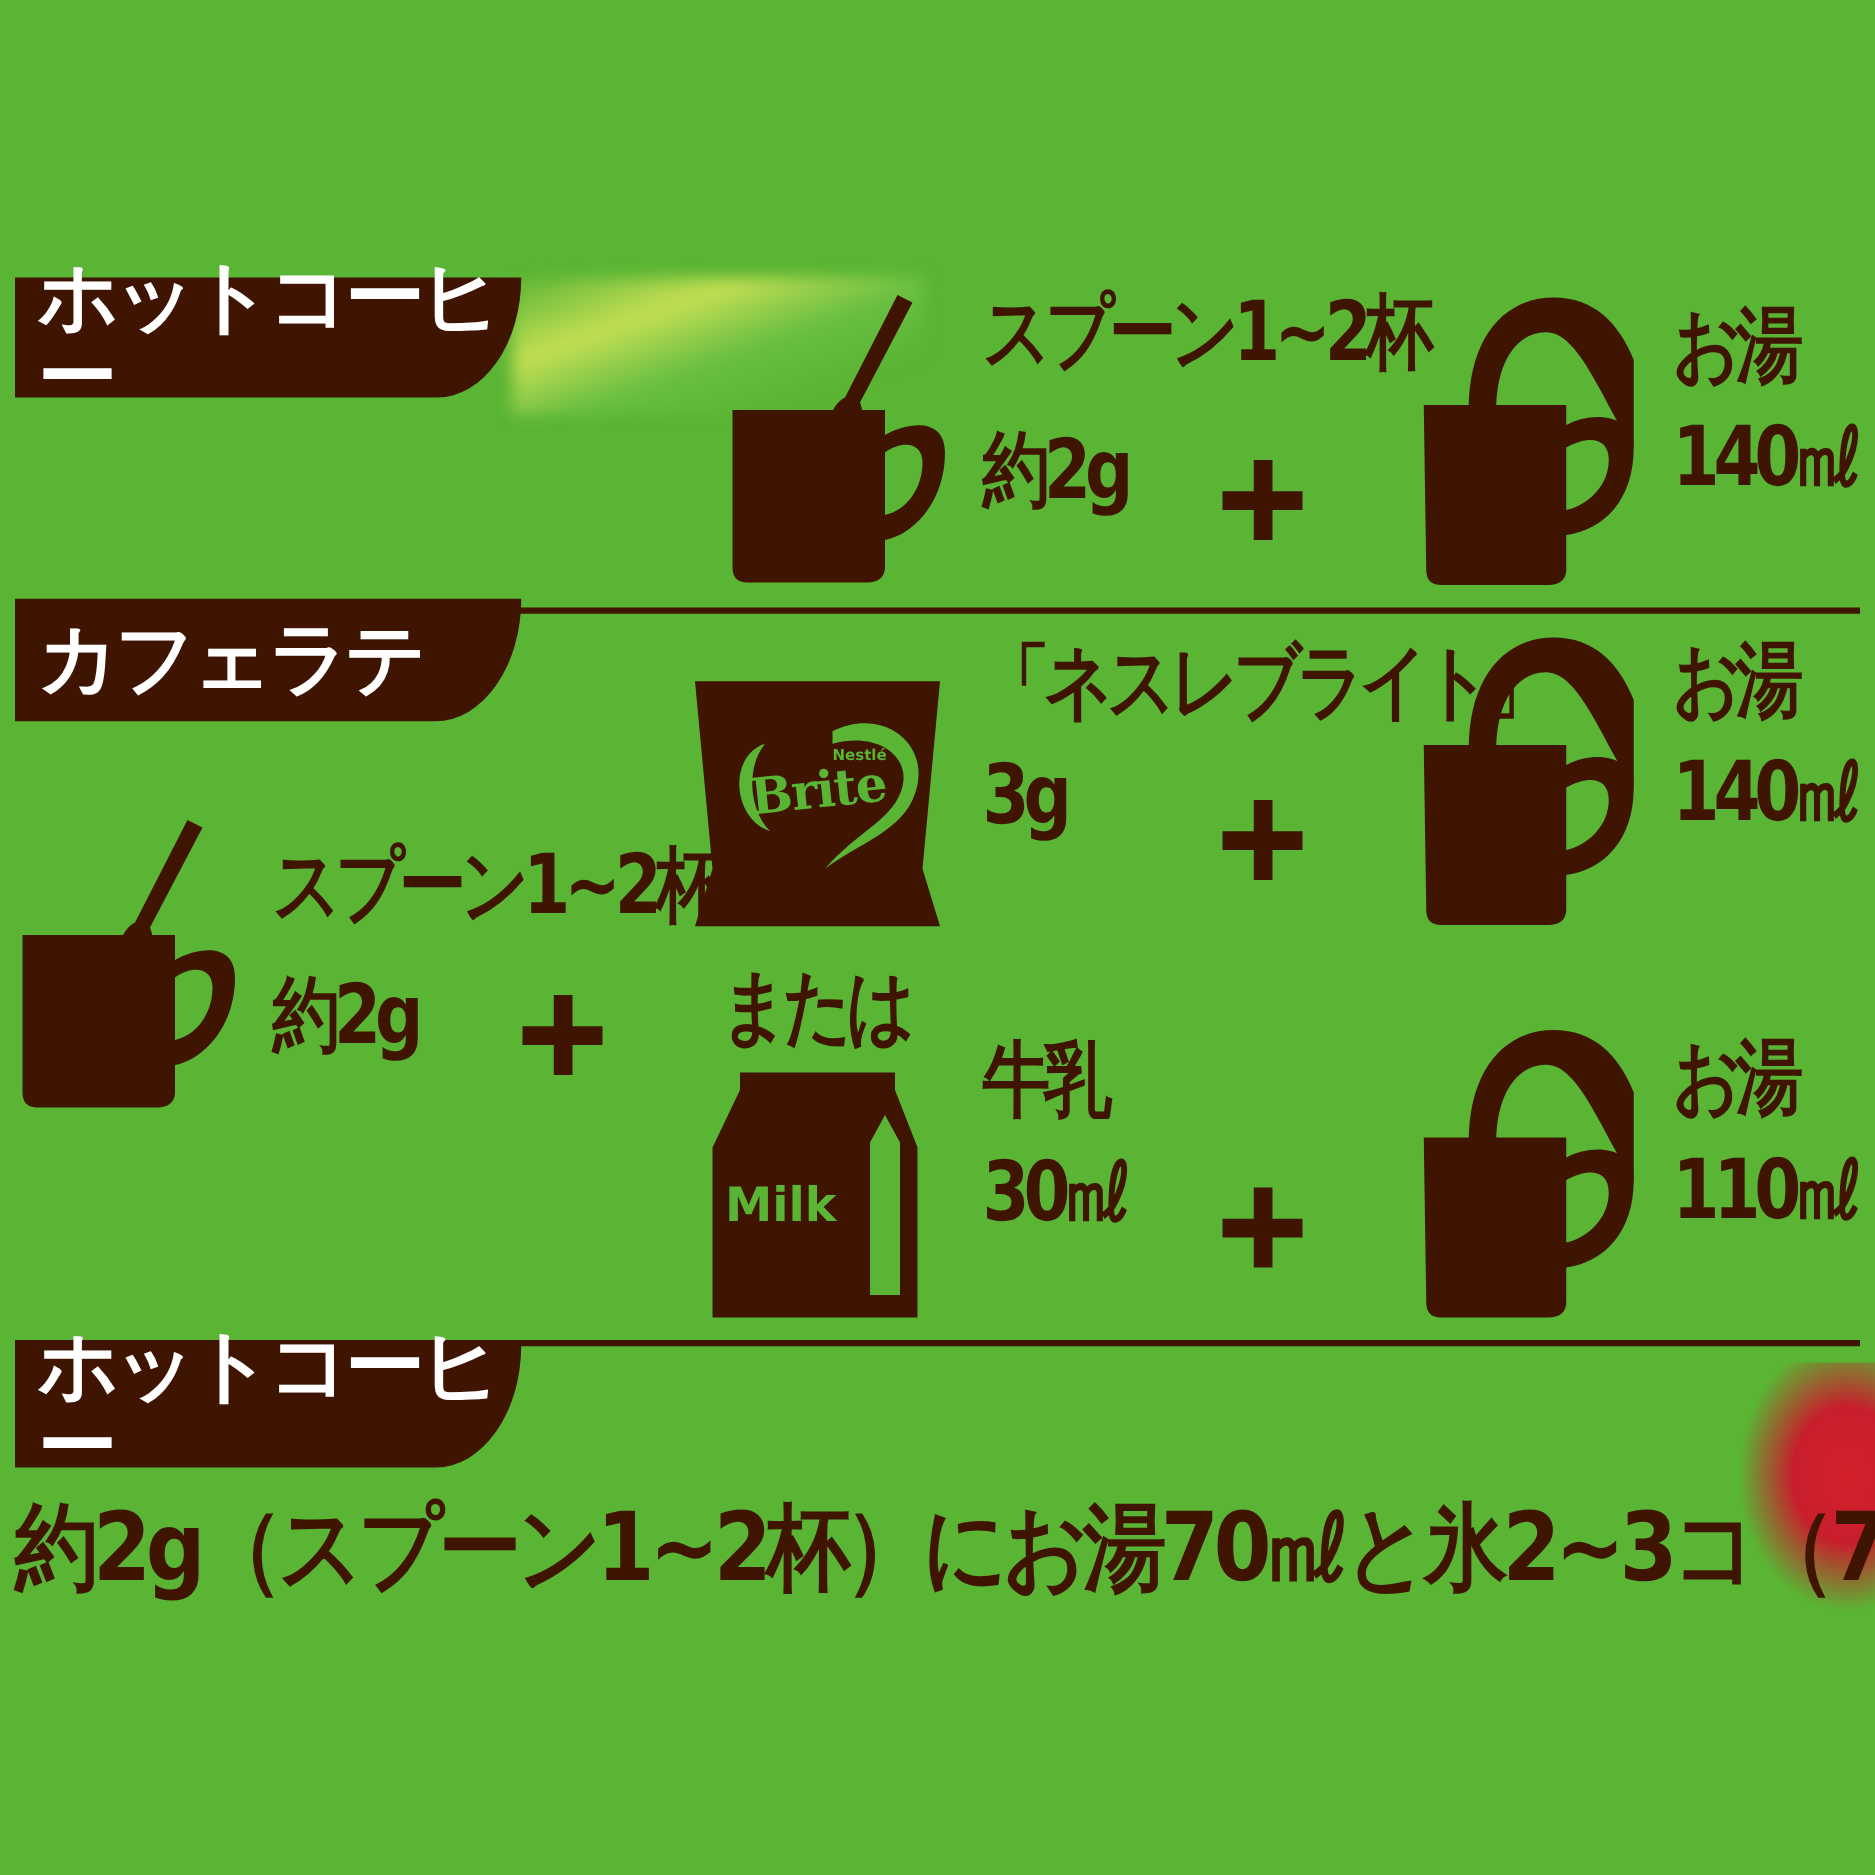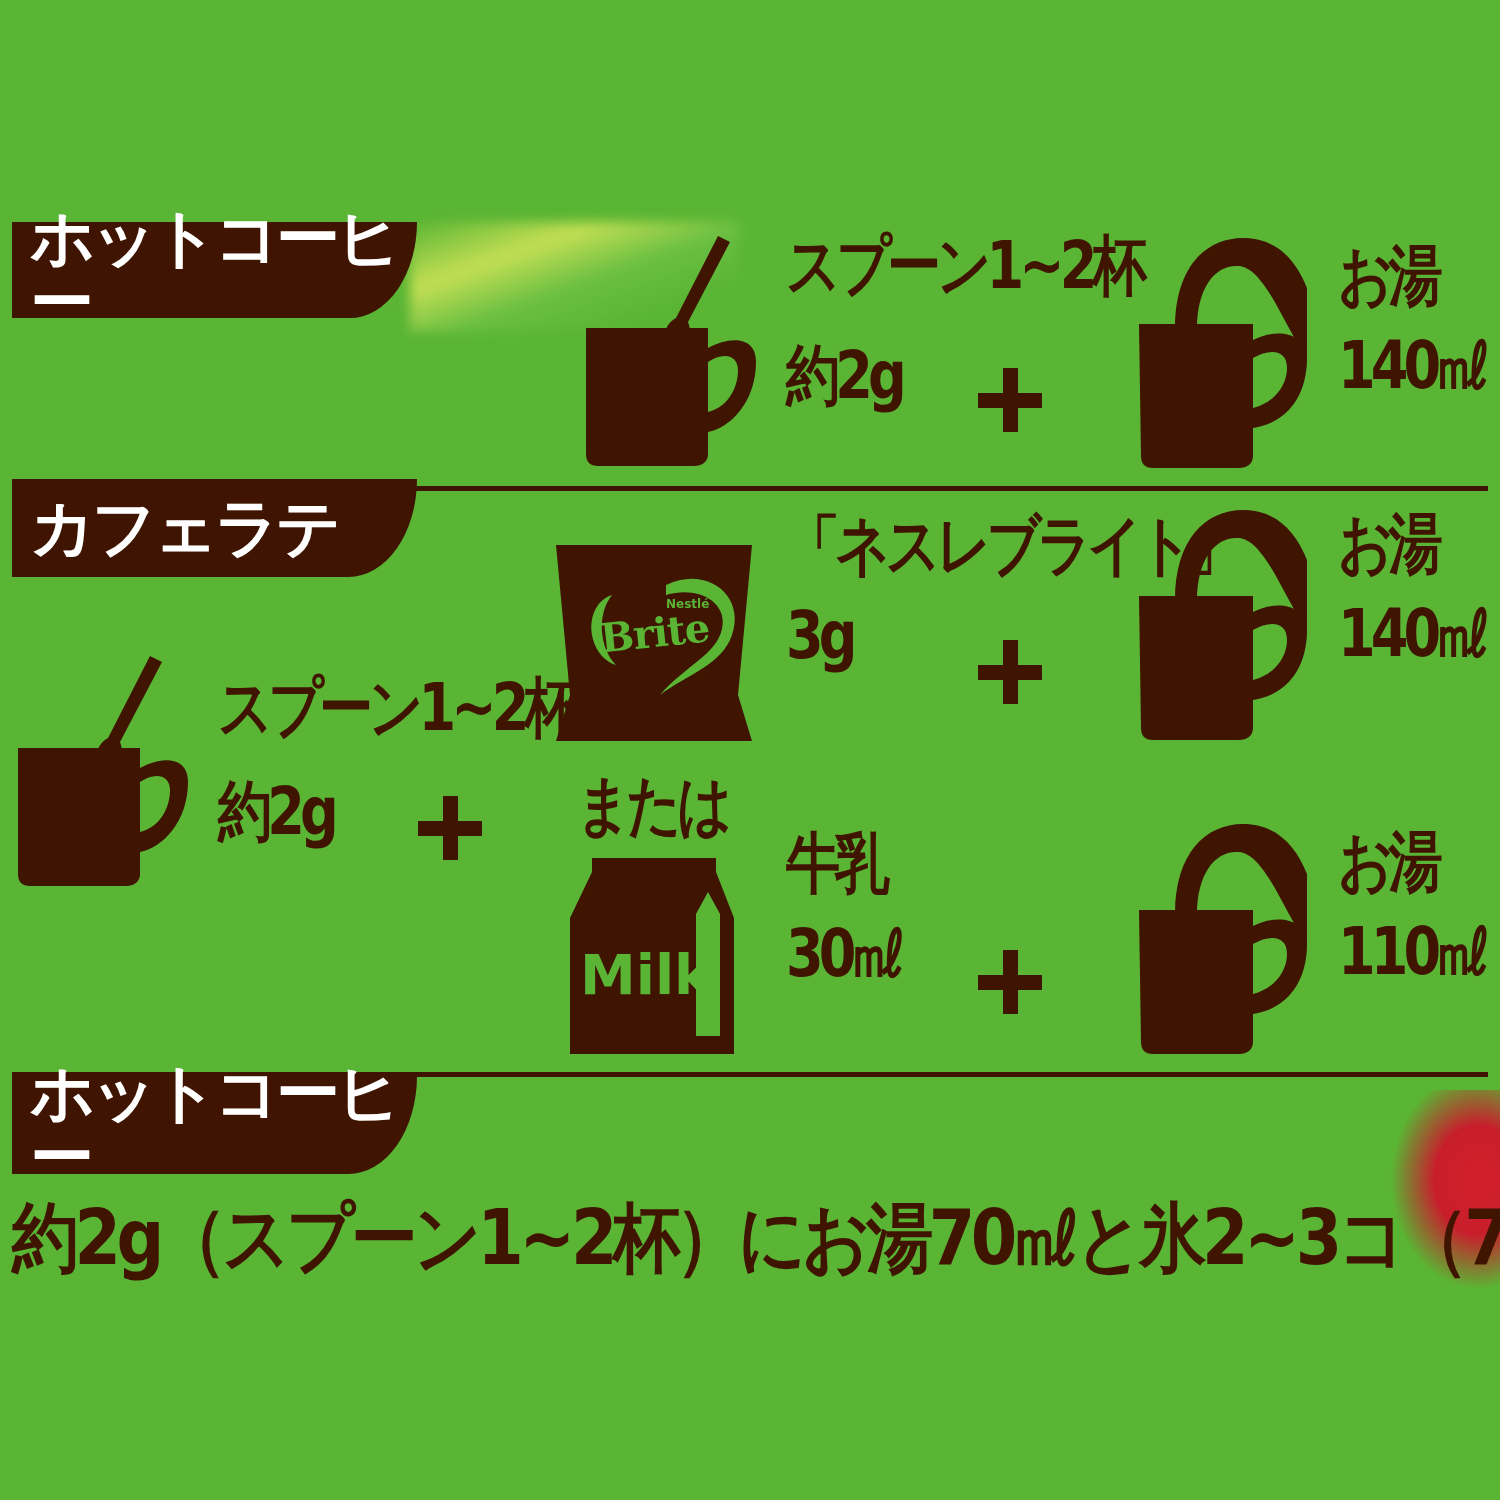--- a/index.html
+++ b/index.html
@@ -119,21 +119,21 @@
 <div class="label" style="left:1338px; top:508px;">お湯</div>
 <div class="label" style="left:1338px; top:598px;">140㎖</div>
 
 <div class="label" style="left:576px; top:770px;">または</div>
 
 <div class="abs" style="left:568px; top:858px; width:172px; height:196px;">
   <svg width="172" height="196" viewBox="0 0 172 196" style="left:0;top:0;">
     <path d="M24 0 L148 0 L148 14 L166 60 L166 196 L2 196 L2 60 L24 14 Z" fill="#3f1400"></path>
     <path d="M128 56 L140 34 L152 56 L152 178 L128 178 Z" fill="#5ab534"></path>
   </svg>
-  <span style="position:absolute; left:12px; top:84px; font-size:56px; font-weight:bold; color:#5ab534;">Milk</span>
+  <span style="position:absolute; left:12px; top:84px; font-size:38px; font-weight:bold; color:#5ab534;">Milk</span>
 </div>
 
 <div class="label" style="left:786px; top:828px;">牛乳</div>
 <div class="label" style="left:786px; top:918px;">30㎖</div>
 <div class="pl" style="left:978px; top:950px;">
     <div class="h"></div>
     <div class="v"></div>
   </div>
 
 <svg style="left:1135px; top:814px;" width="180" height="245" viewBox="0 0 180 245">

